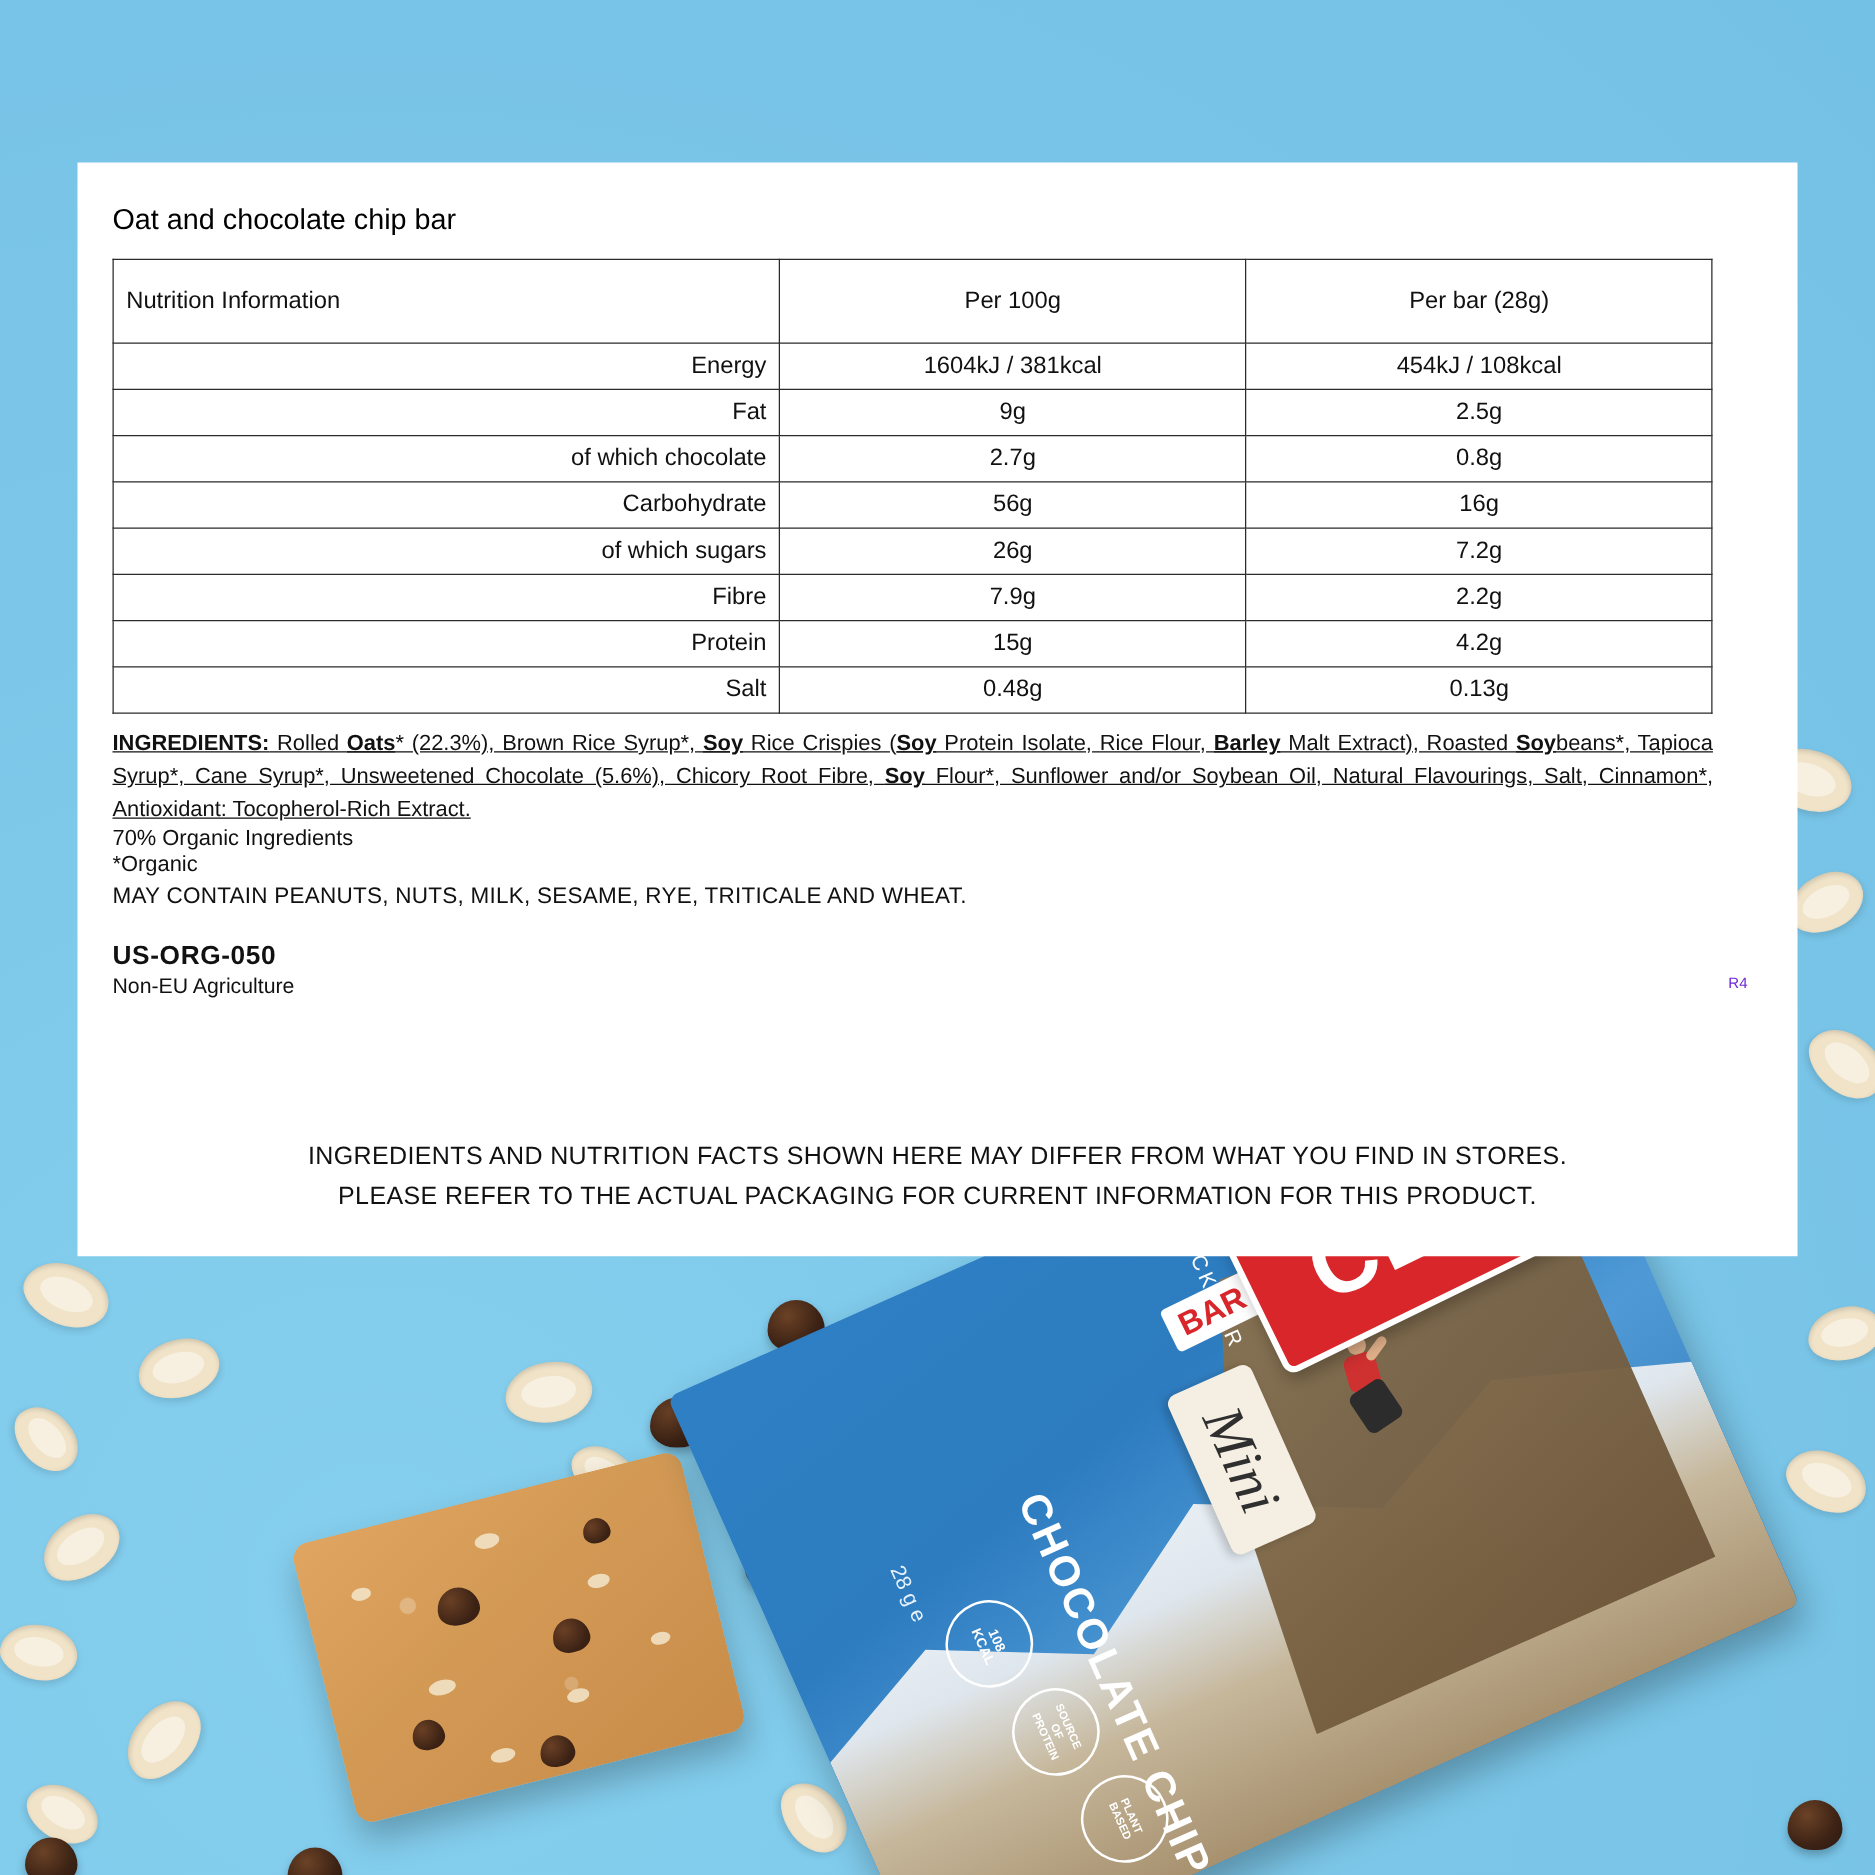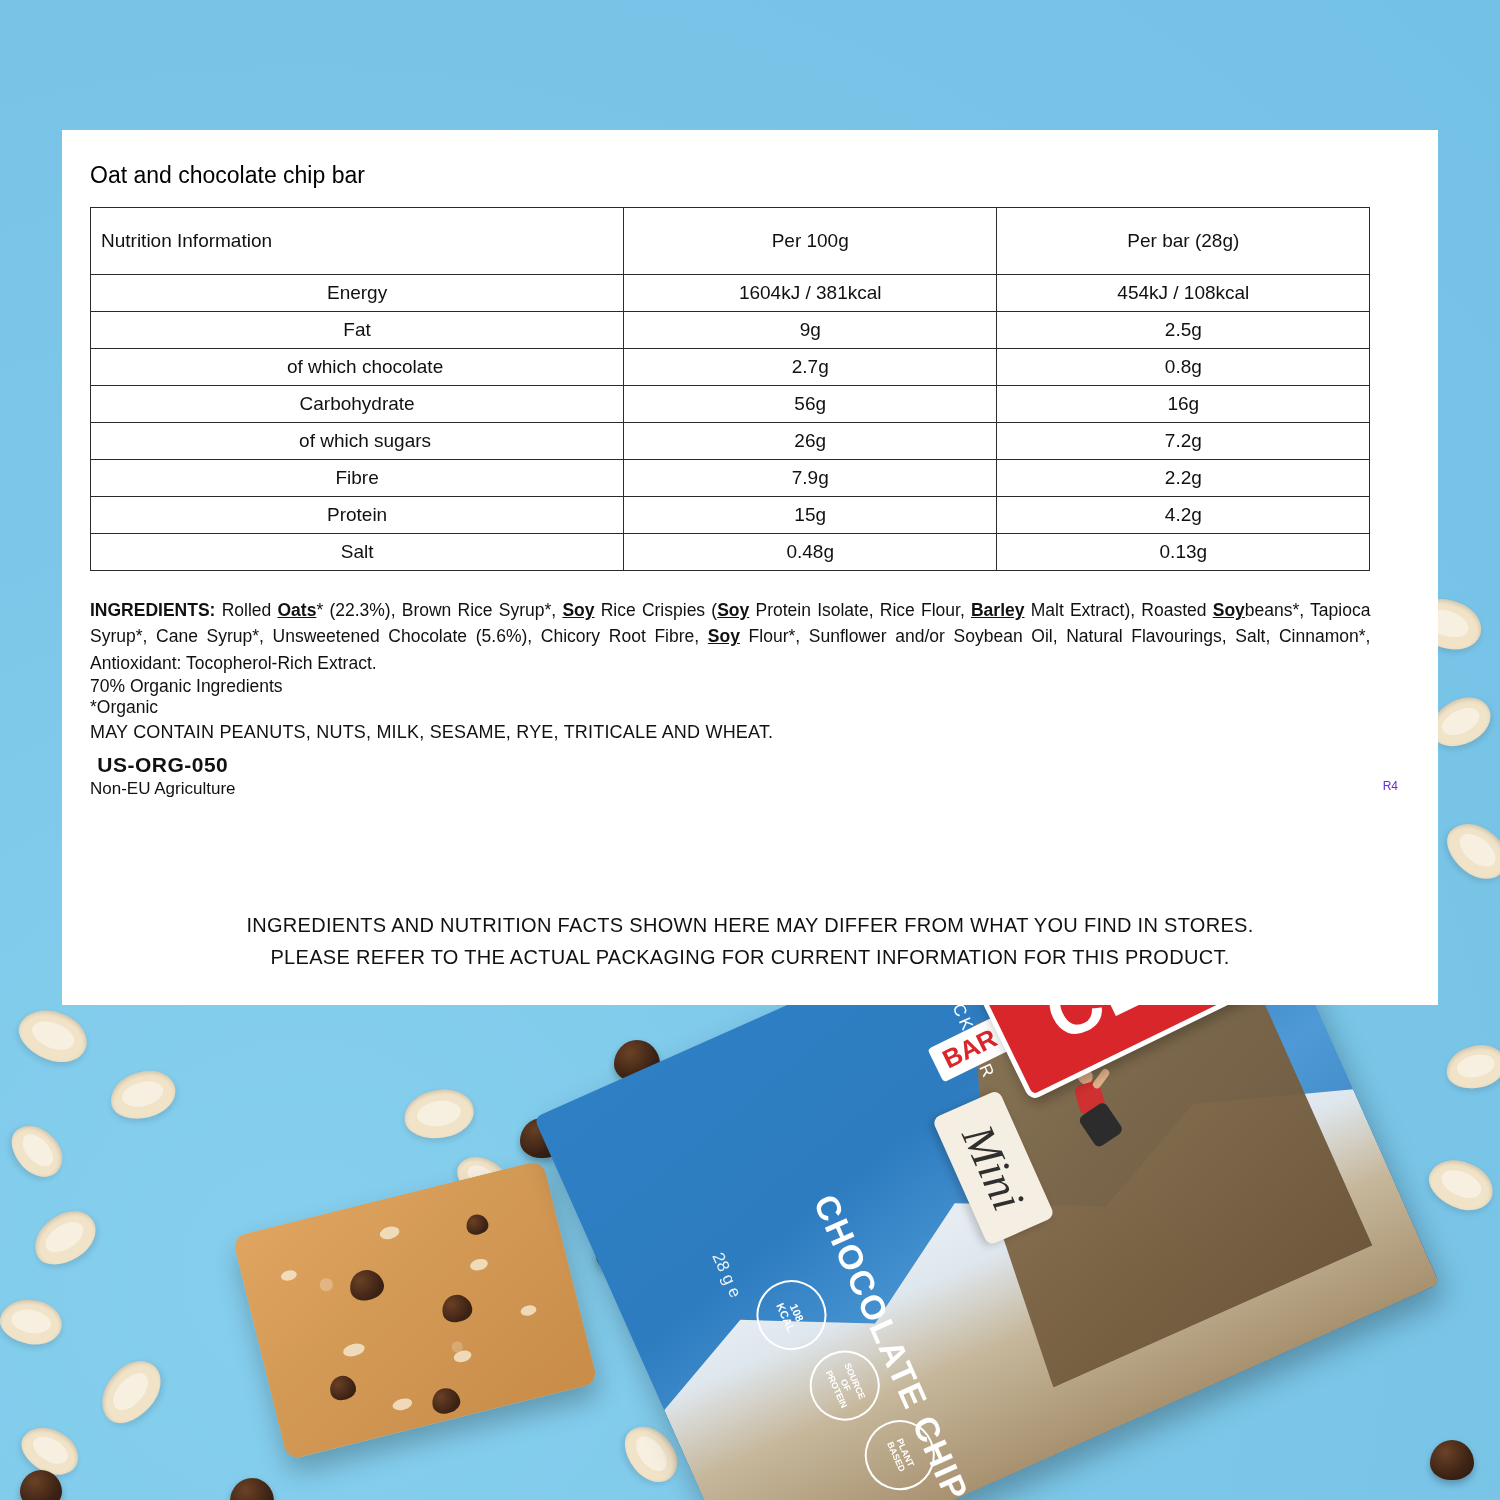--- a/index.html
+++ b/index.html
@@ -262,31 +262,32 @@
     border: 1px solid #2b2b2b;
     padding: 7px 10px;
     font-weight: normal;
   }
   table.nutrition thead th {
     height: 52px;
     vertical-align: middle;
   }
   table.nutrition th.col-label { text-align: left; width: 40%; }
   table.nutrition th.col-val   { text-align: center; width: 27.5%; }
-  table.nutrition td.label     { text-align: center; }
+  table.nutrition td.label     { text-align: right; }
   table.nutrition td.val       { text-align: center; }
   td.label.indent { padding-left: 26px; }
 
   .ingredients {
-    margin-top: 26px;
+    margin-top: 10px;
     font-size: 17.5px;
     line-height: 1.5;
     color: #111;
     text-align: justify;
     width: 97%;
+    text-decoration: underline;
   }
   .ingredients b { font-weight: bold; }
   .ingredients u { text-decoration: underline; font-weight: bold; }
   .organic-line {
     width: 97%;
     display: flex;
     justify-content: space-between;
     font-size: 17.5px;
     color: #111;
     flex-direction: column;
@@ -301,21 +302,20 @@
   .cert-block {
     position: absolute;
     left: 28px;
     bottom: 206px;
   }
   .cert-code {
     font-size: 21px;
     font-weight: bold;
     color: #111;
     letter-spacing: .5px;
-    text-align: center;
   }
   .cert-sub {
     font-size: 17px;
     color: #111;
     margin-top: 2px;
   }
   .revision {
     position: absolute;
     right: 40px;
     bottom: 212px;

